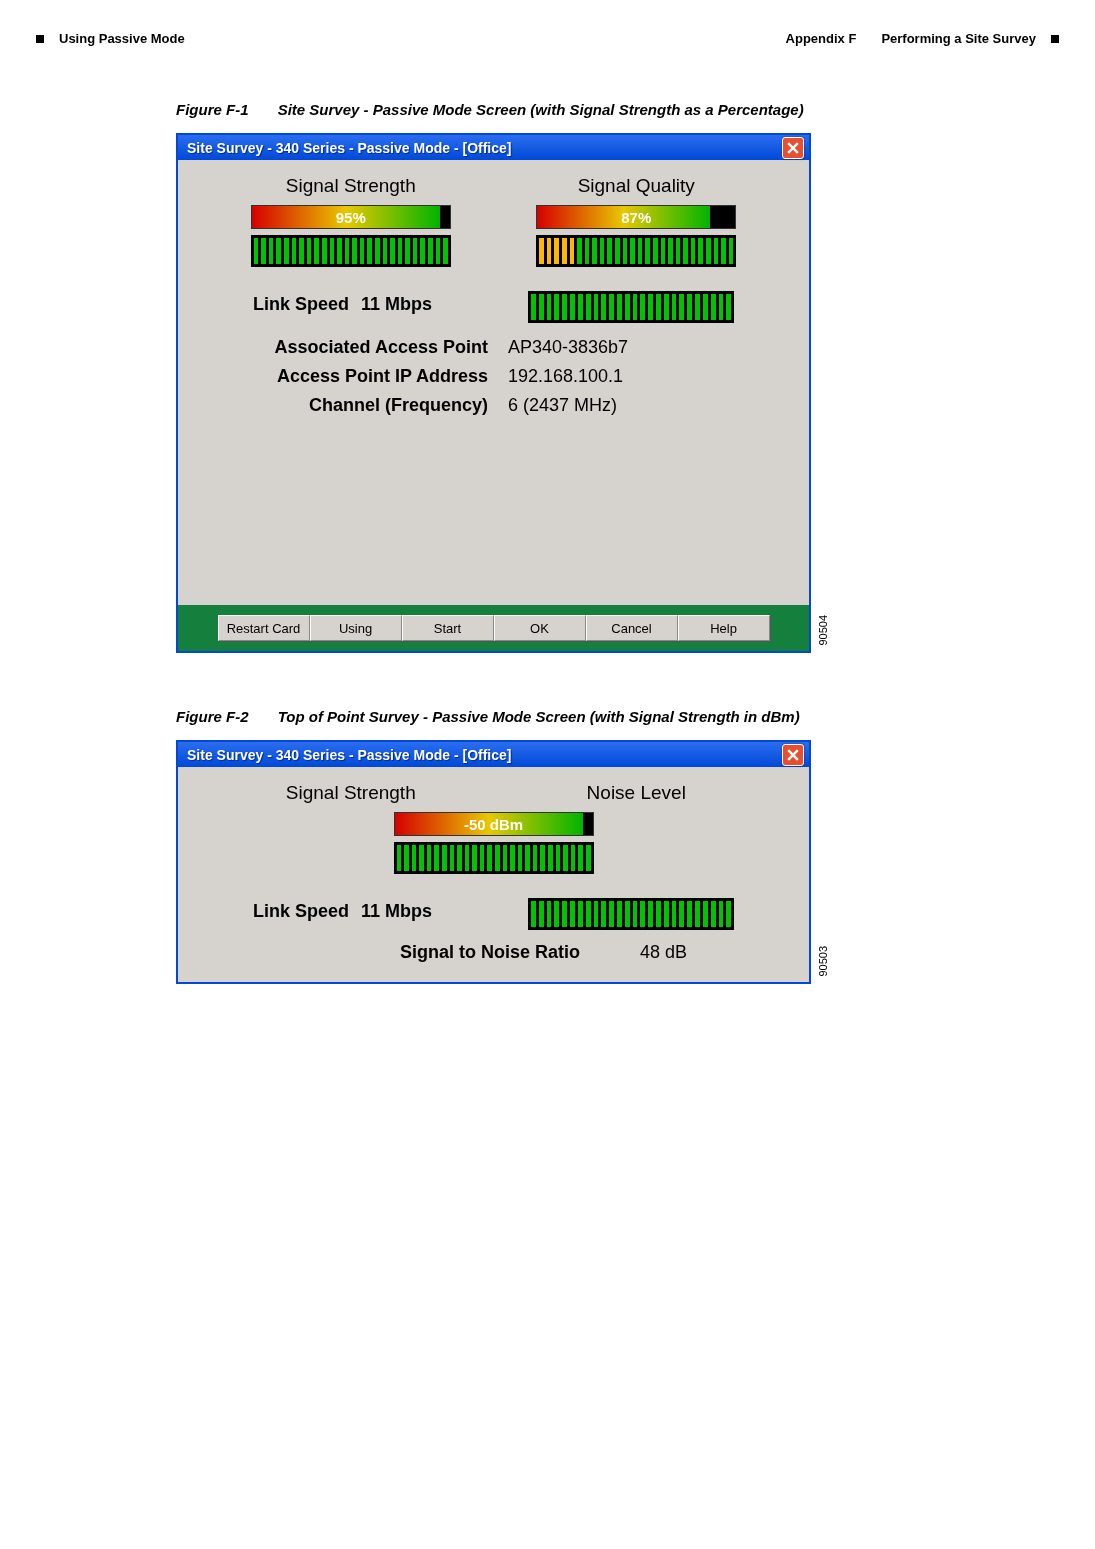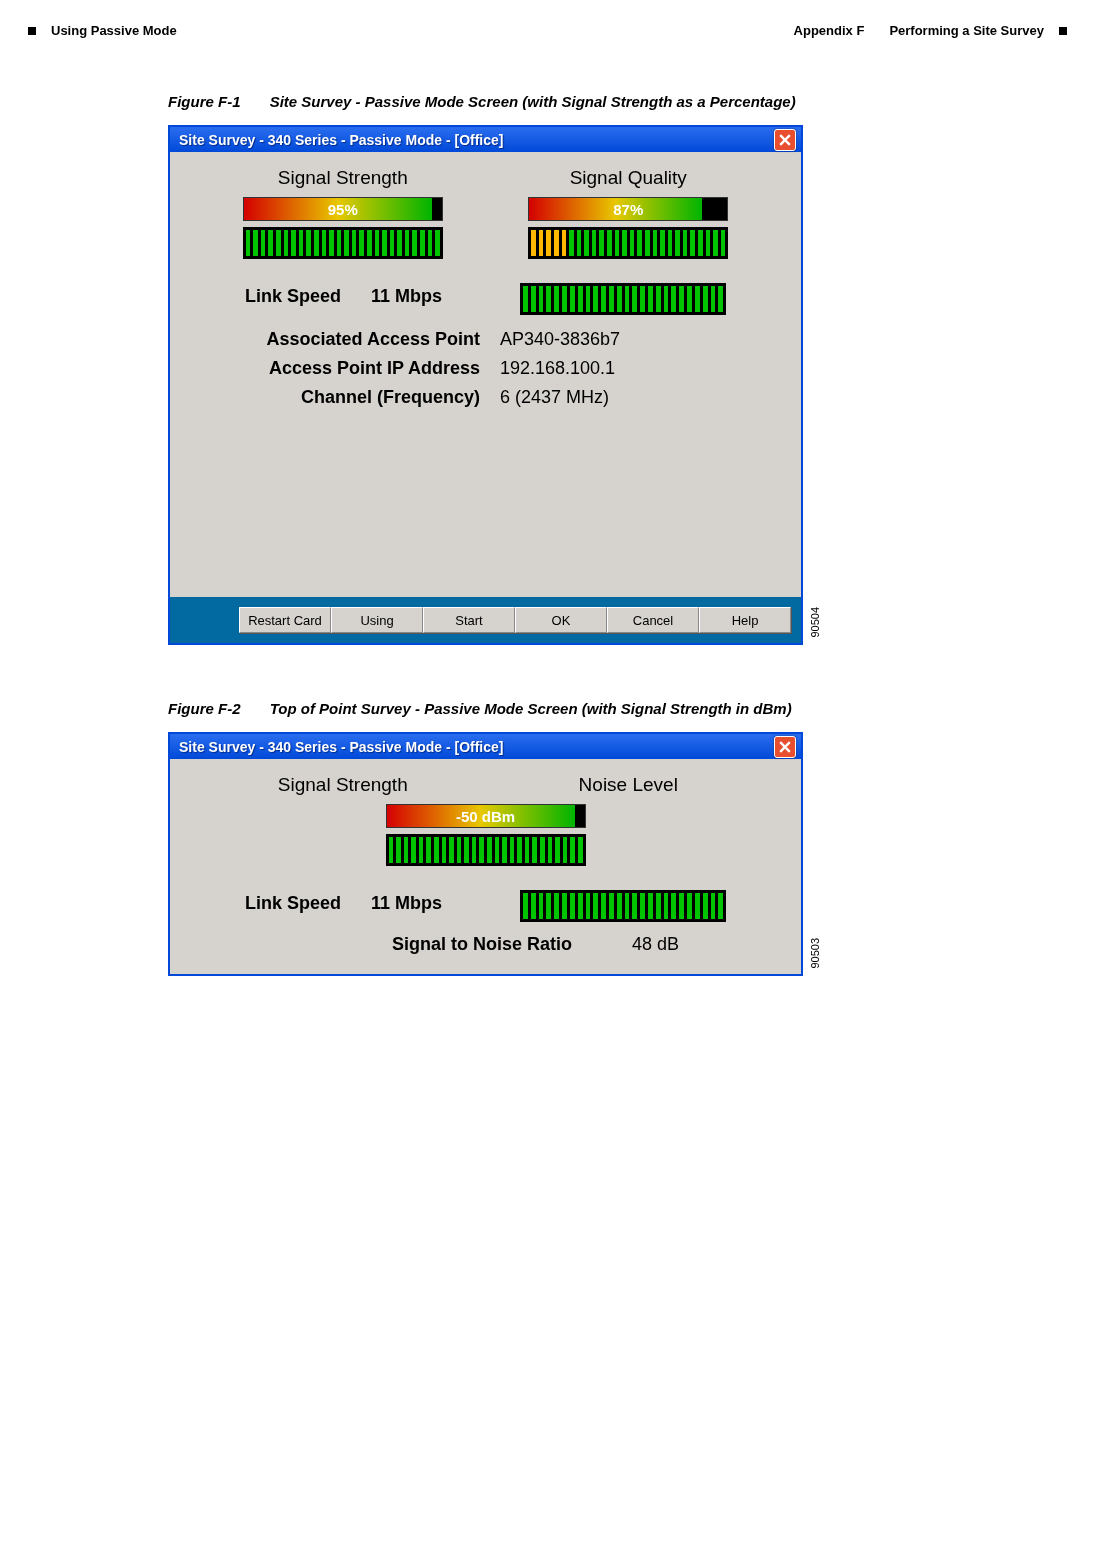--- a/index.html
+++ b/index.html
@@ -6,21 +6,21 @@
     margin: 0;
     padding: 0;
     width: 1095px;
     font-family: Arial, Helvetica, sans-serif;
     background: #fff;
   }
   .page {
     position: relative;
     width: 1095px;
     height: 1549px;
-    padding: 8px;
+    padding: 16px;
     box-sizing: border-box;
   }
   .header {
     display: flex;
     justify-content: space-between;
     padding: 15px 20px 5px 20px;
     font-size: 13px;
     font-weight: bold;
   }
   .header-right { display: flex; align-items: center; gap: 10px;}
@@ -106,23 +106,23 @@
     gap: 3px;
     align-items: stretch;
   }
   .histbar .bar { width: 5px; }
   .rows { margin-top: 10px; }
   .drow { display:flex; padding: 4px 0; font-size: 18px;}
   .drow .l { width: 280px; text-align: right; padding-right: 20px; font-weight: bold;}
   .drow .r { flex: 1; text-align: left; }
   .btns {
     display: flex;
-    justify-content: flex-end;
+    justify-content: center;
     padding: 10px 10px 10px 10px;
-    background: #0369a1;
+    background: #15803d;
   }
   .btn {
     width: 90px;
     height: 24px;
     background: #d6d3ce;
     border: 1px solid #888;
     border-top-color: #fff;
     border-left-color: #fff;
     box-shadow: 1px 1px 0 #555;
     font-size: 13px;
@@ -132,21 +132,21 @@
     position: absolute;
     right: -20px;
     bottom: 5px;
     font-size: 11px;
     writing-mode: vertical-rl;
     transform: rotate(180deg);
   }
   .win-short .win-body { padding-bottom: 15px; }
   .spacer-body { height: 170px; }
   .linkspeed-row { display:flex; justify-content: space-between; align-items:center; padding: 8px 45px 0 45px; font-size:18px;}
-  .linkspeed-left { display:flex; gap: 30px; font-weight: bold; text-align: right;}
+  .linkspeed-left { display:flex; gap: 12px; font-weight: bold; text-align: right;}
   .linkspeed-left .ll { font-weight: bold;}
   .linkspeed-left .lv { font-weight: bold;}
   .flatbars { height: 26px; background:#000; padding:4px; display:flex; flex-direction:column; gap:4px; width:200px;}
   .flatbars .line { height:4px; background:#009a00;}
   .footer {
     position: absolute;
     bottom: 0;
     left: 0; right: 0;
     padding: 0 20px 10px 20px;
   }

